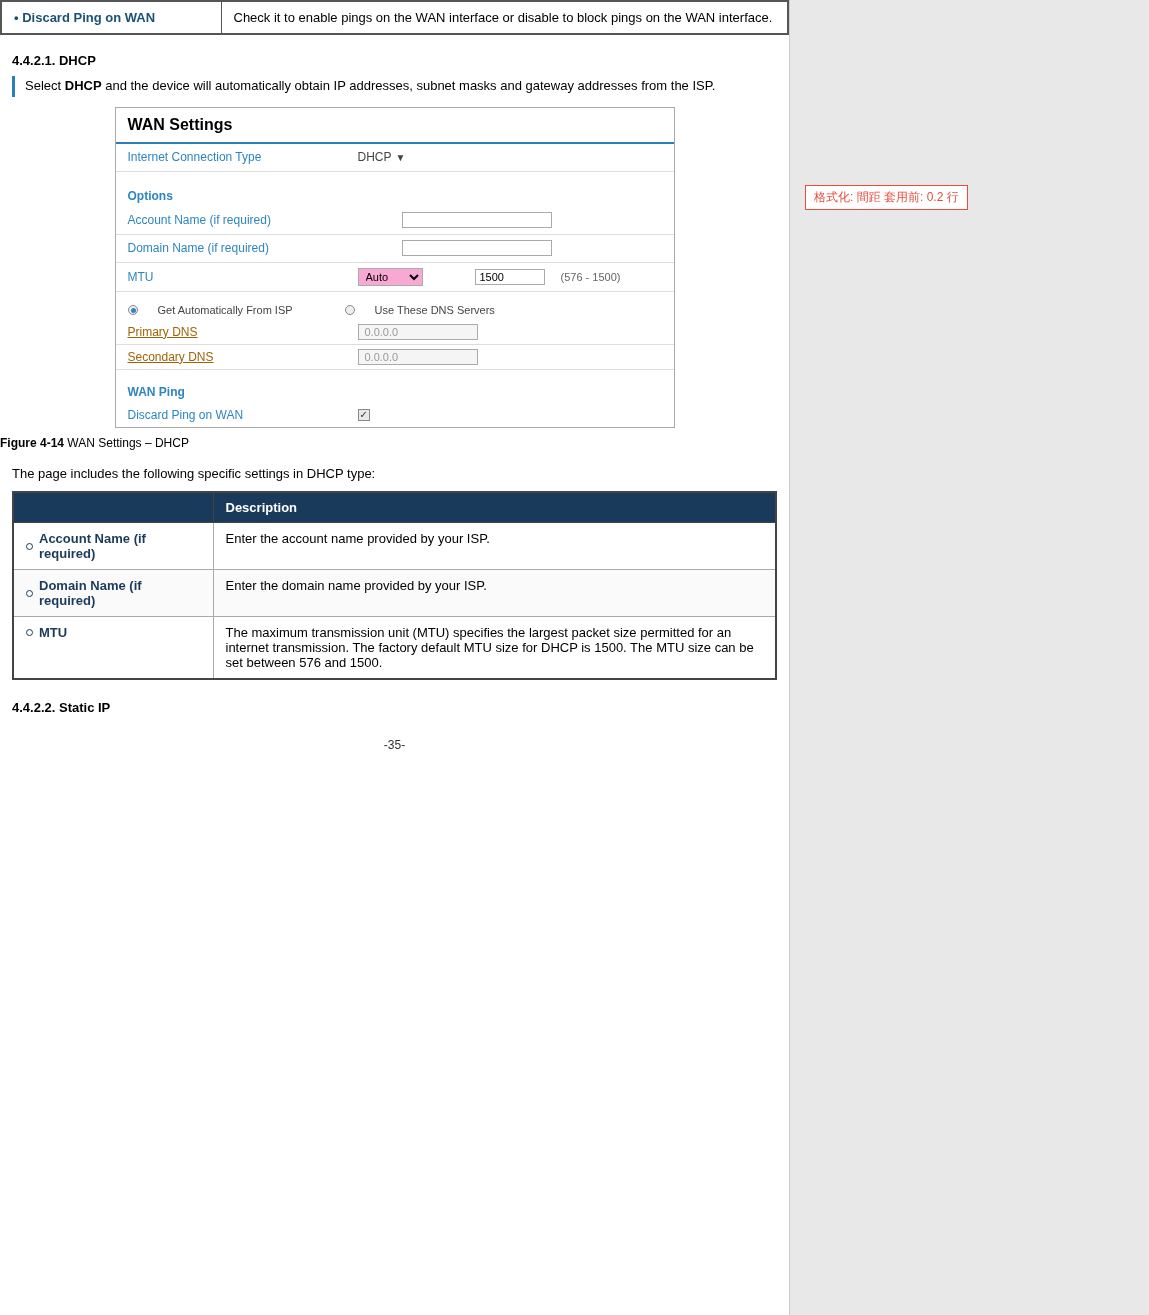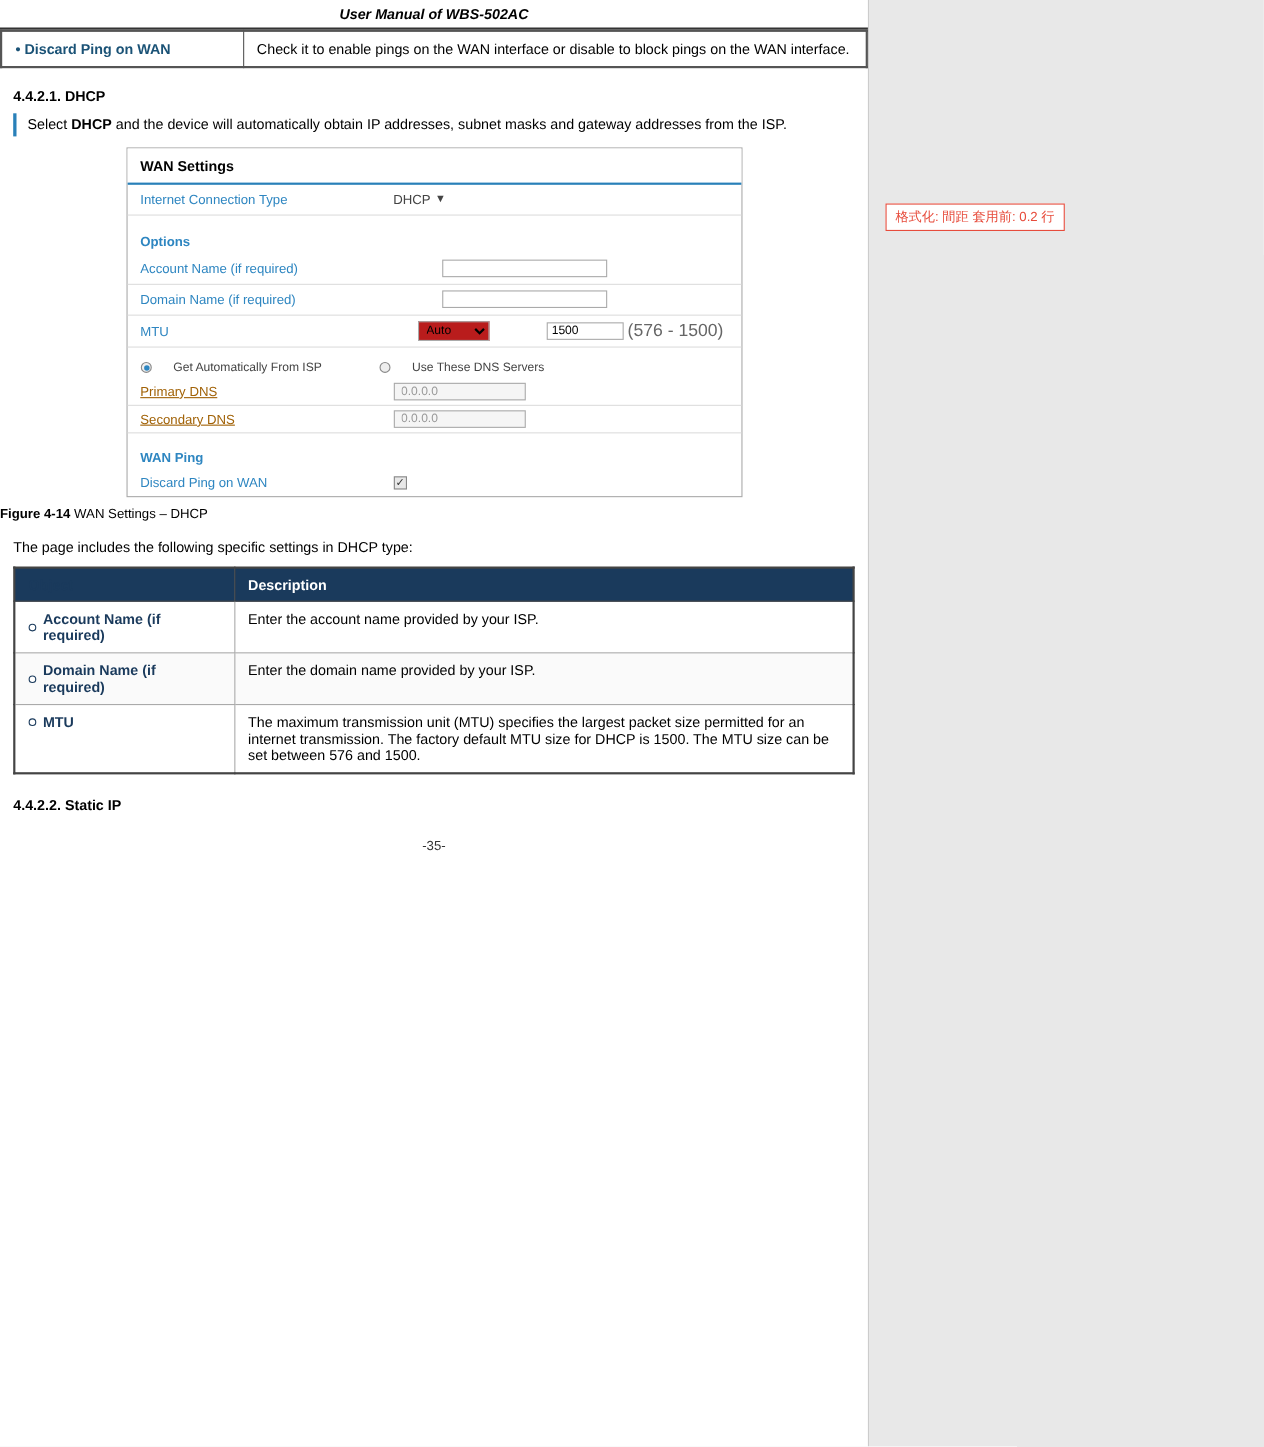--- a/index.html
+++ b/index.html
@@ -83,21 +83,21 @@
       display: block;
       width: 560px;
       border: 1px solid #aaa;
       background: white;
       font-size: 12px;
     }
     .ws-title {
       background: white;
       border-bottom: 2px solid #2980b9;
       padding: 8px 12px;
-      font-size: 13px;
+      font-size: 16px;
       font-weight: bold;
       color: #000;
     }
     .ws-row {
       display: flex;
       align-items: center;
       border-bottom: 1px solid #ddd;
       padding: 5px 12px;
       min-height: 28px;
     }
@@ -109,24 +109,23 @@
     }
     .ws-value {
       font-size: 12px;
       color: #444;
       display: flex;
       align-items: center;
       gap: 4px;
     }
     .ws-select {
       border: 1px solid #aaa;
-      background: #b91c1c;
+      background: #f9a8d4;
       font-size: 11px;
       padding: 1px 3px;
-      margin-left: 22px;
     }
     .ws-input {
       border: 1px solid #aaa;
       background: white;
       font-size: 11px;
       padding: 1px 4px;
       width: 70px;
       margin-left: 44px;
     }
     .ws-section-label {
@@ -278,23 +277,20 @@
     .ws-spacer {
       height: 8px;
     }
   </style>
 </head>
 <body>
 
 <div class="page-wrapper">
   <div class="main-content">
 
-    <div class="header-bar">
-      <span>User  Manual  of  WBS-502AC</span>
-    </div>
 
     <table class="top-table">
       <tbody>
           <tr>
         <td class="col-left">
           <span class="bullet">• </span>
           <span>Discard Ping on WAN</span>
         </td>
         <td>
           <span>Check it to enable pings on the WAN interface or disable to block pings on the WAN interface.</span>
@@ -344,21 +340,21 @@
 
       <div class="ws-row">
         <span class="ws-label">MTU</span>
         <span class="ws-value">
           <select class="ws-select">
             <option>Auto</option>
             <option>Manual</option>
           </select>
           <span></span>
           <input type="text" class="ws-input" value="1500" style="">
-          <span style="font-size:16px;color:#666;margin-left:0;">(576 - 1500)</span>
+          <span style="font-size:11px;color:#666;margin-left:12px;">(576 - 1500)</span>
         </span>
       </div>
 
       <div class="ws-spacer"></div>
 
 
       <div class="ws-radio-row">
         <span class="ws-radio checked"></span>
         <span>Get Automatically From ISP</span>
         <span style="margin-left:12px;"></span>

